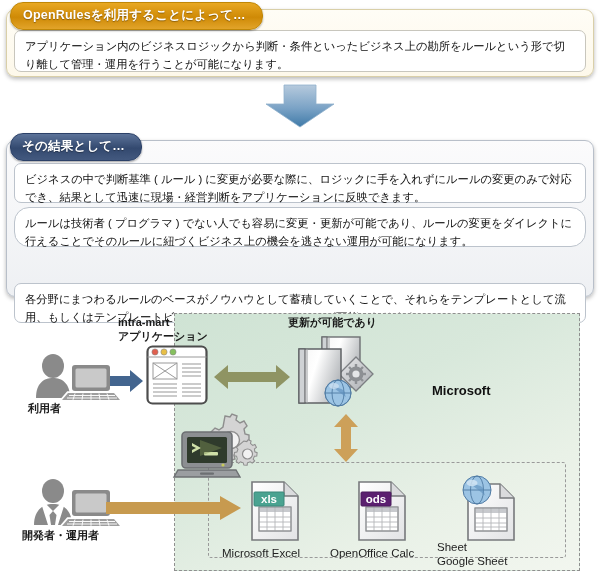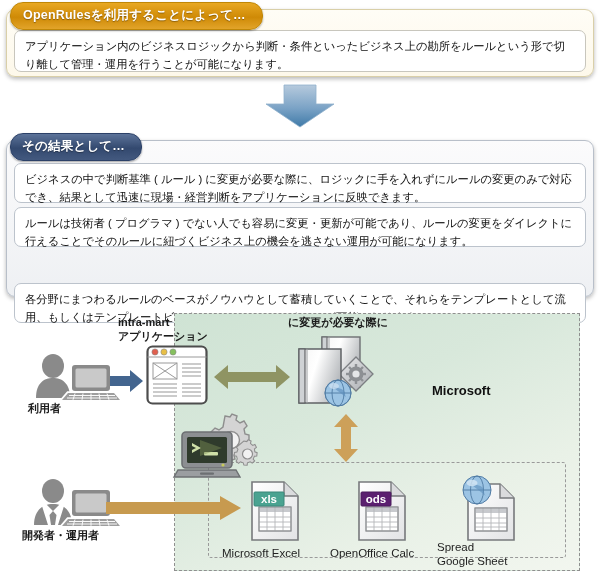--- a/index.html
+++ b/index.html
@@ -117,21 +117,21 @@
         </linearGradient>
       </defs>
       <polygon points="26,1 58,1 58,20 76,20 42,43 8,20 26,20" fill="url(#blg)" stroke="#8fb0cb" stroke-width="0.8"></polygon>
     </svg>
   </div>
 
   <div class="panel">
     <div class="panel-body steel" style="left:6px; top:140px; width:588px; height:157px;"></div>
     <div class="tab steel" style="left:10px; top:133px;">その結果として…</div>
     <div class="inner-box steelbox" style="left:14px; top:163px; width:572px; height:40px;">ビジネスの中で判断基準 ( ルール ) に変更が必要な際に、ロジックに手を入れずにルールの変更のみで対応でき、結果として迅速に現場・経営判断をアプリケーションに反映できます。</div>
-    <div class="inner-box steelbox" style="left:14px; top:207px; width:572px; height:40px;">ルールは技術者 ( プログラマ ) でない人でも容易に変更・更新が可能であり、ルールの変更をダイレクトに行えることでそのルールに紐づくビジネス上の機会を逃さない運用が可能になります。</div>
+    <div class="inner-box steelbox" style="left:14px; top:207px; width:572px; height:40px;border-radius:15px;">ルールは技術者 ( プログラマ ) でない人でも容易に変更・更新が可能であり、ルールの変更をダイレクトに行えることでそのルールに紐づくビジネス上の機会を逃さない運用が可能になります。</div>
     <div class="inner-box steelbox" style="left:14px; top:251px; width:572px; height:40px;margin-top:32px;">各分野にまつわるルールのベースがノウハウとして蓄積していくことで、それらをテンプレートとして流用、もしくはテンプレートビジネスの１つとしていくことが可能になります。</div>
   </div>
 
   <div class="panel">
 
     <div class="greenzone" style="left:174px; top:313px; width:406px; height:258px;"></div>
 
     <div class="dashbox" style="left:208px; top:462px; width:358px; height:96px;"></div>
 
     <div class="lbl big" style="left:432px; top:383px;">Microsoft</div>
@@ -200,21 +200,21 @@
         </g>
       </svg>
     </div>
 
     <div class="icon-wrap" style="left:214px; top:363px;">
       <svg width="76" height="28" viewBox="0 0 76 28">
         <polygon points="0,14 14,2 14,9 62,9 62,2 76,14 62,26 62,19 14,19 14,26" fill="#8f9463"></polygon>
       </svg>
     </div>
 
-    <div class="lbl jp" style="left:288px; top:316px; width:110px;">に変更が必要な際に</div>
+    <div class="lbl jp" style="left:288px; top:316px; width:110px;">更新が可能であり</div>
 
     <div class="icon-wrap" style="left:294px; top:333px;">
       <svg width="82" height="74" viewBox="0 0 82 74">
         <defs>
           <linearGradient id="bkg" x1="0" y1="0" x2="1" y2="0.4">
             <stop offset="0%" stop-color="#f4f4f4"></stop>
             <stop offset="45%" stop-color="#ffffff"></stop>
             <stop offset="100%" stop-color="#b9bcbf"></stop>
           </linearGradient>
           <linearGradient id="dmg" x1="0" y1="0" x2="1" y2="1">
@@ -412,17 +412,17 @@
         </g>
         <g>
           <circle cx="17" cy="14" r="14" fill="#9cc4e4" stroke="#4f7aa3" stroke-width="1"></circle>
           <path d="M3 14 H31" stroke="#4f7aa3" stroke-width="0.9"></path>
           <ellipse cx="17" cy="14" rx="6.5" ry="14" fill="none" stroke="#4f7aa3" stroke-width="0.9"></ellipse>
           <path d="M8 6 c5 3 10 2 14 5 c3 2 1 7 4 9" fill="#5e8fbd" opacity="0.6"></path>
           <ellipse cx="12" cy="7" rx="5.5" ry="3.2" fill="#d6e7f5" opacity="0.8"></ellipse>
         </g>
       </svg>
     </div>
-    <div class="lbl en" style="left:437px; top:540px; width:106px;">Spread</div>
+    <div class="lbl en" style="left:437px; top:540px; width:106px;">Sheet</div>
     <div class="lbl en" style="left:437px; top:554px; width:106px;">Google Sheet</div>
 
   </div>
 </div>
 
 </body></html>

